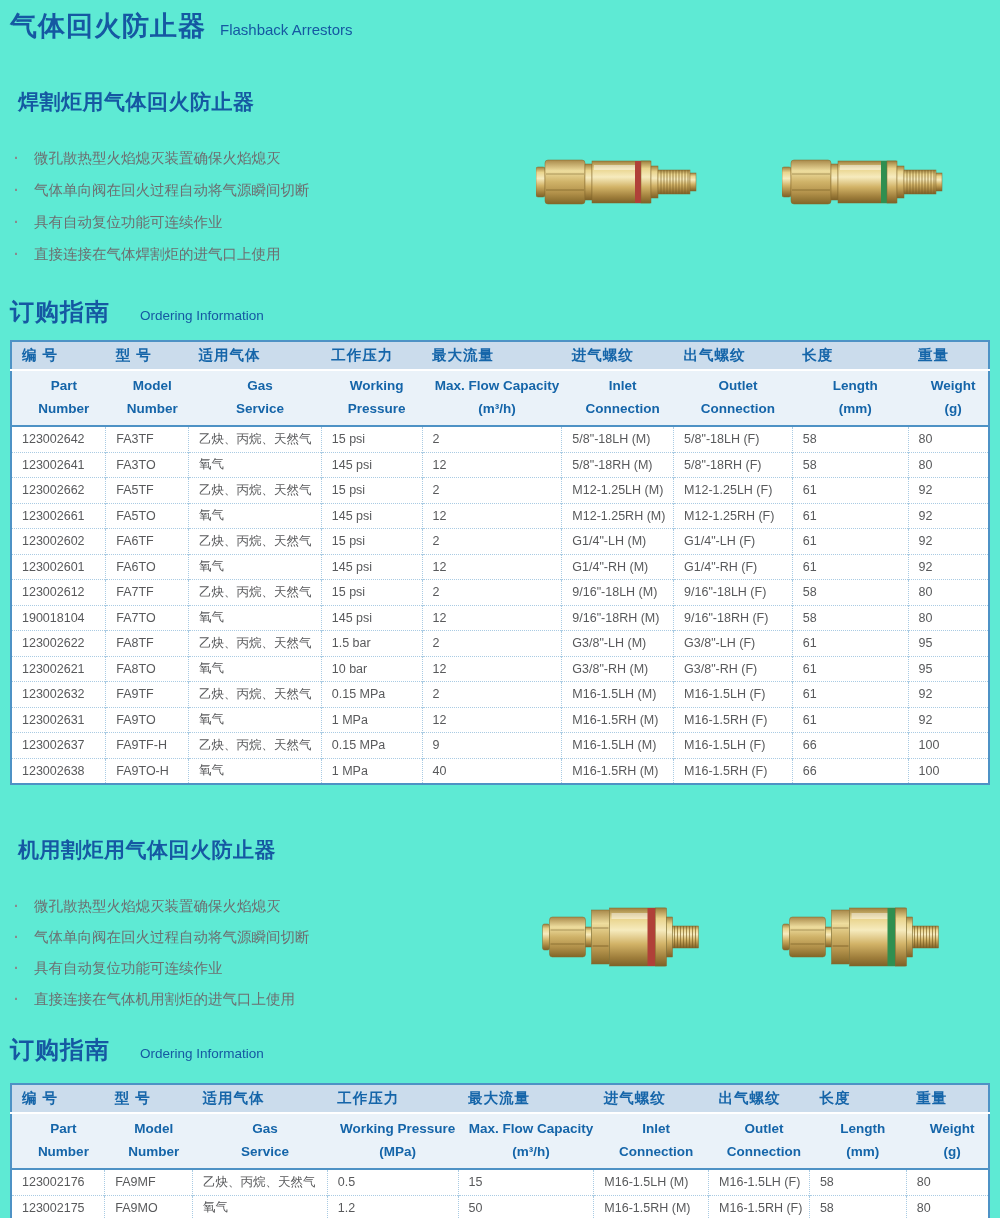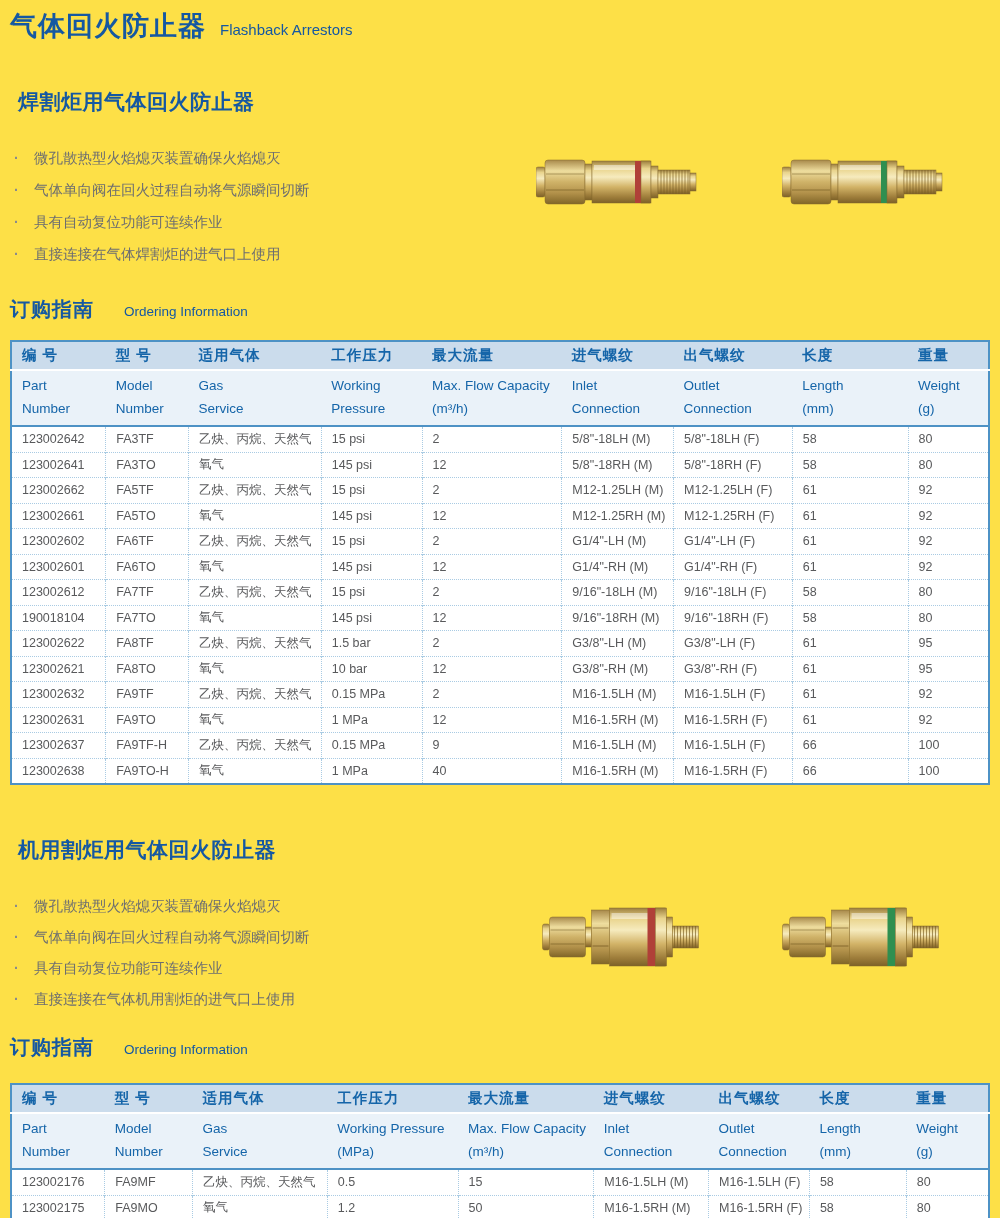--- a/index.html
+++ b/index.html
@@ -1,45 +1,45 @@
 <!DOCTYPE html>
 <html><head>
 <meta charset="utf-8">
 <style>
   html,body{margin:0;padding:0;background:#fff;}
   .page{
-    position:relative;width:1000px;height:1218px;background:#fde047;
+    position:relative;width:1000px;height:1218px;background:#5eead4;
     font-family:"Liberation Sans","DejaVu Sans",sans-serif;overflow:hidden;
   }
   .abs{position:absolute;}
 
   
   .doc-title{left:10px;top:8px;white-space:nowrap;}
   .doc-title .zh{font-size:27px;font-weight:bold;color:#1558a2;letter-spacing:1px;}
   .doc-title .en{font-size:15px;color:#1558a2;margin-left:14px;}
   .sec-heading{font-size:21px;font-weight:bold;color:#1558a2;letter-spacing:0.5px;margin-left:8px;}
-  .order-heading .zh{font-size:20px;font-weight:bold;color:#1558a2;letter-spacing:1px;}
+  .order-heading .zh{font-size:24px;font-weight:bold;color:#1558a2;letter-spacing:1px;}
   .order-heading .en{font-size:13.5px;color:#1558a2;margin-left:30px;}
 
   
   .bullets{list-style:none;margin:0;padding:0;}
   .bullets li{position:relative;padding-left:24px;color:#6d6e70;font-size:14.5px;}
   .bullets li::before{content:"·";position:absolute;left:4px;top:0;color:#8a8b8d;font-weight:bold;}
   .bullets.b1 li{line-height:32px;height:32px;}
   .bullets.b2 li{line-height:31px;height:31px;}
 
   
   table.otable{border-collapse:collapse;table-layout:fixed;width:980px;
     border:2px solid #4e92c5;background:#ffffff;}
   table.otable th,table.otable td{overflow:hidden;white-space:nowrap;}
   tr.zh-row th{background:#cbdcec;height:27px;color:#1565a9;font-size:14.5px;
     font-weight:bold;text-align:left;padding:0 0 0 10px;border-bottom:2px solid #ffffff;
     letter-spacing:1px;margin-top:44px;}
-  tr.en-row th{background:#eaf2f9;color:#1565a9;font-size:13.5px;font-weight:normal;
-    text-align:left;vertical-align:top;padding:3px 0 5px 10px;border-bottom:2px solid #4e92c5;}
+  tr.en-row th{background:#eaf2f9;color:#1565a9;font-size:13.5px;font-weight:bold;
+    text-align:center;vertical-align:top;padding:3px 0 5px 10px;border-bottom:2px solid #4e92c5;}
   tr.en-row th div{line-height:23px;}
   table.otable tbody td{height:24.5px;font-size:12.5px;color:#58595b;
     padding:0 0 0 10px;border-top:1px dotted #a9cbe3;}
   table.otable tbody td + td{border-left:1px dotted #a9cbe3;}
   table.otable tbody tr:first-child td{border-top:none;}
 
   
   svg.arrestor{position:absolute;}
   .band{fill:var(--band-color,#b04038);}
   .metal{stroke:#85682c;stroke-width:0.5;}

